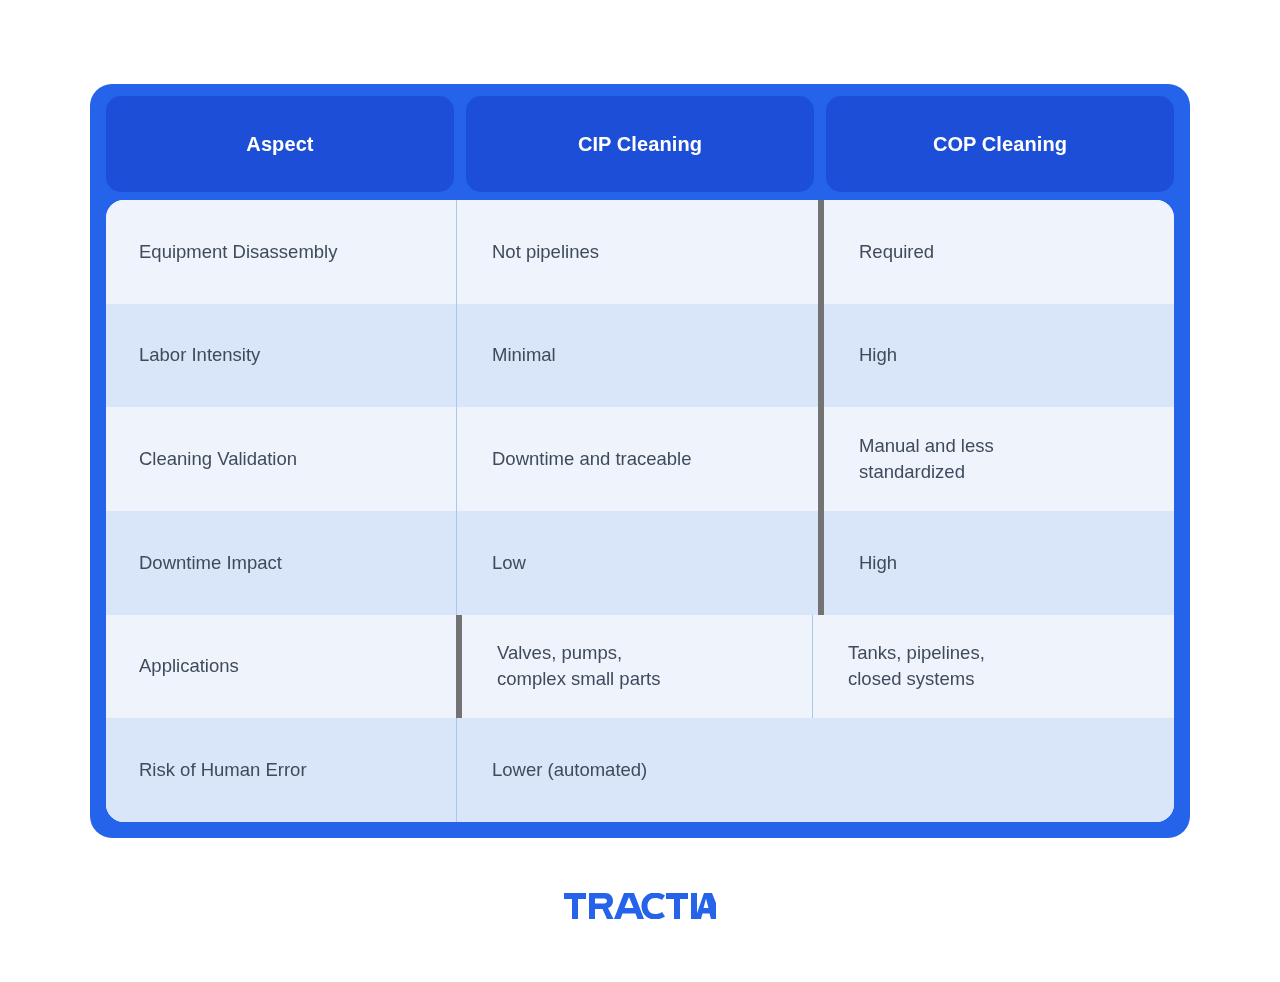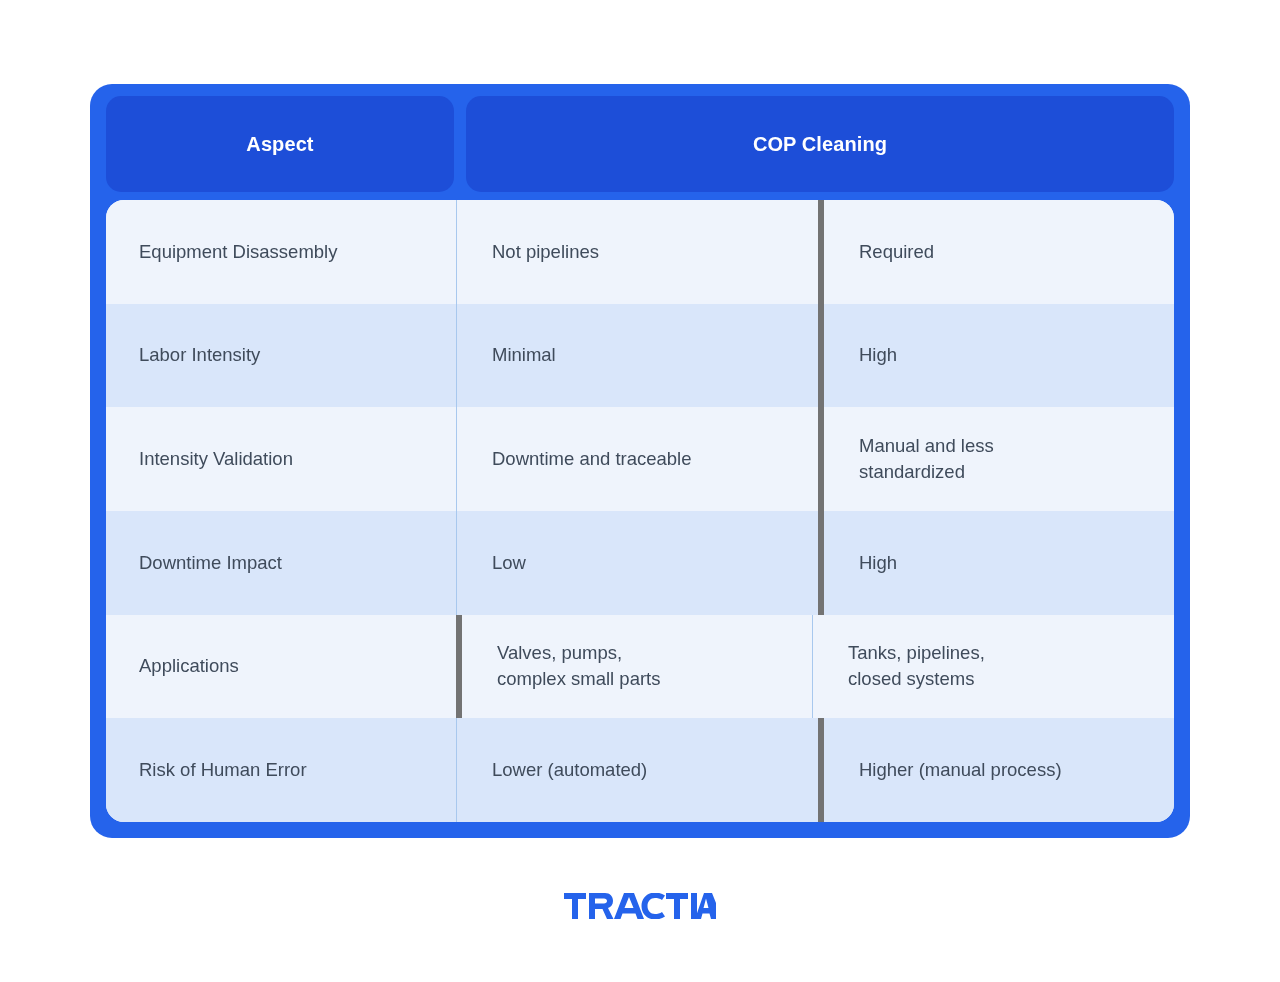--- a/index.html
+++ b/index.html
@@ -122,41 +122,44 @@
 <body>
 
 <div class="page">
 
   <div class="table-card">
 
     <div class="table-header">
       <div class="header-cell col-aspect">
         <span>Aspect</span>
       </div>
+      <div class="header-cell col-cip">
+        <span>CIP Cleaning</span>
+      </div>
       <div class="header-cell col-cop">
         <span>COP Cleaning</span>
       </div>
     </div>
 
     <div class="table-body">
 
       <div class="table-row odd">
         <div class="body-cell col-aspect">Equipment Disassembly</div>
         <div class="body-cell col-cip">Not pipelines</div>
         <div class="body-cell col-cop">Required</div>
       </div>
 
       <div class="table-row even">
         <div class="body-cell col-aspect">Labor Intensity</div>
         <div class="body-cell col-cip">Minimal</div>
         <div class="body-cell col-cop">High</div>
       </div>
 
       <div class="table-row odd">
-        <div class="body-cell col-aspect">Intensity Validation</div>
+        <div class="body-cell col-aspect">Cleaning Validation</div>
         <div class="body-cell col-cip">Downtime and traceable</div>
         <div class="body-cell col-cop">Manual and less
 standardized</div>
       </div>
 
       <div class="table-row even">
         <div class="body-cell col-aspect">Downtime Impact</div>
         <div class="body-cell col-cip">Low</div>
         <div class="body-cell col-cop">High</div>
       </div>
@@ -165,21 +168,20 @@
         <div class="body-cell col-aspect">Applications</div>
         <div class="body-cell col-cop">Valves, pumps,
 complex small parts</div>
         <div class="body-cell col-cip">Tanks, pipelines,
 closed systems</div>
       </div>
 
       <div class="table-row even">
         <div class="body-cell col-aspect">Risk of Human Error</div>
         <div class="body-cell col-cip">Lower (automated)</div>
-        <div class="body-cell col-cop">Higher (manual process)</div>
       </div>
 
     </div>
   </div>
 
   <div class="logo-wrap">
     <svg class="logo-svg" width="152" height="26" viewBox="0 0 304 52" aria-label="TRACTIAN">
       <g fill="#2563eb">
 
         <path d="M0 0 H44 V12 H28 V52 H16 V12 H0 Z"></path>

